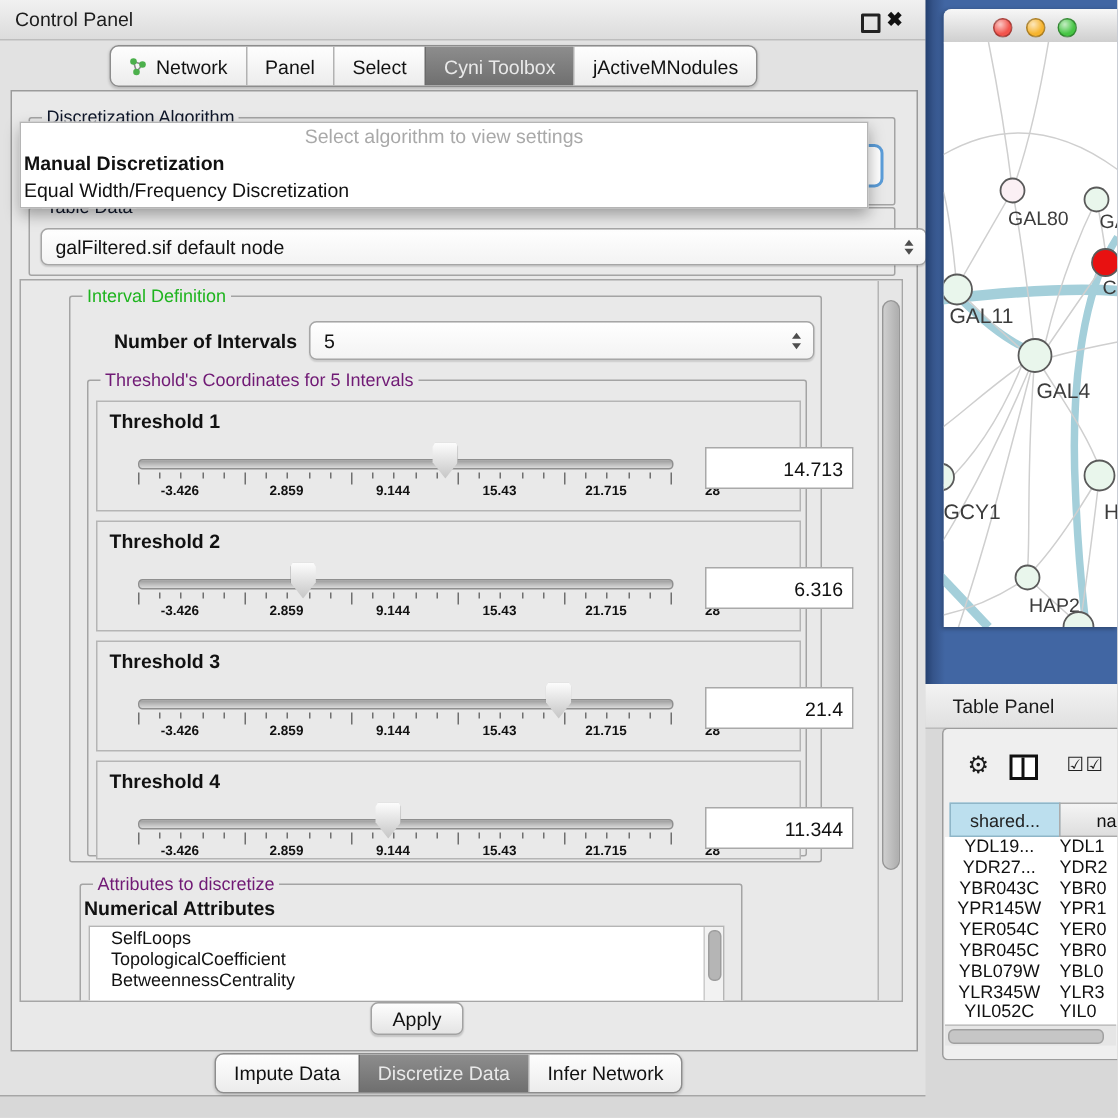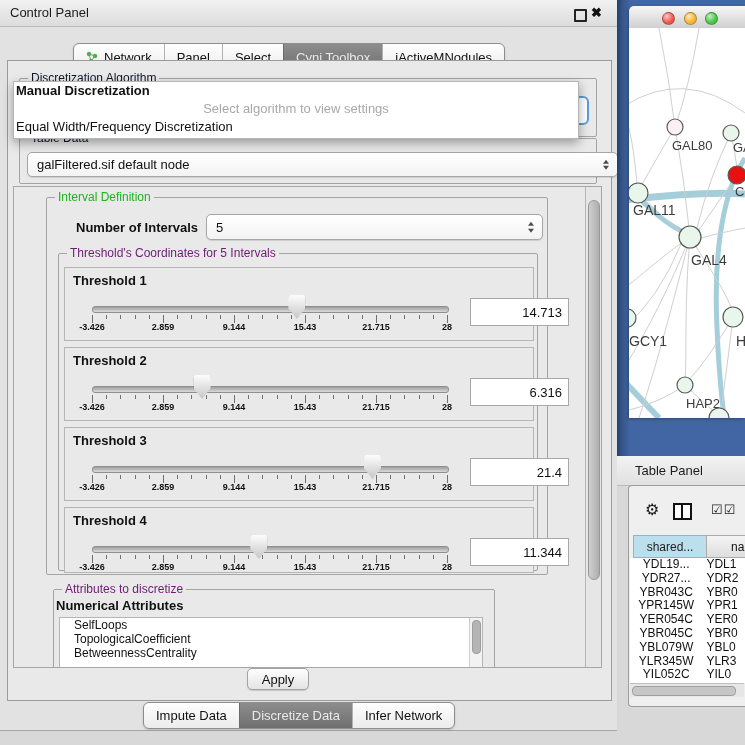--- a/index.html
+++ b/index.html
@@ -14,21 +14,21 @@
   #cp-title{left:10px;top:5px;font-size:13px;color:#1c1c1c;}
   #float-ic{left:574px;top:9px;width:9px;height:9px;border:2px solid #222;border-radius:1px;}
   #close-ic{left:591px;top:5px;font-size:13px;font-weight:bold;color:#111;}
 
   
   .seg-bar{display:flex;align-items:stretch;border:1px solid #8d8d8d;overflow:hidden;
            background:linear-gradient(#fefefe,#ececec);box-shadow:0 1px 2px rgba(0,0,0,.18);}
   .seg{display:flex;align-items:center;padding:0 12px;font-size:13px;color:#111;white-space:nowrap;}
   .seg.sep{border-left:1px solid #b2b2b2;}
   .seg.sel{background:linear-gradient(#8d8d8d,#6f6f6f);color:#e9e9e9;border-left:1px solid #6a6a6a;}
-  #top-tabs{left:73px;top:30px;height:26px;border-radius:6px;margin-top:13px;}
+  #top-tabs{left:73px;top:30px;height:26px;border-radius:6px;}
   #bottom-tabs{left:143px;top:702px;height:25px;border-radius:6px;}
 
   #content-panel{left:7px;top:60px;width:603px;height:639px;border:1px solid #9b9b9b;background:#e9e9e9;}
 
   .group{border:1px solid #a4a4a4;border-radius:2px;}
   .legend{position:absolute;top:-8px;left:8px;background:#e9e9e9;padding:0 3px;font-size:12px;color:#0f172a;}
   .legend.green{color:#1eb41e;}
   .legend.blue{color:#701a75;}
 
   
@@ -64,21 +64,21 @@
   #thr-group{left:44px;top:66px;width:478px;height:316px;}
 
   .tbox{position:absolute;left:50px;width:468px;height:72px;border:1px solid #b5b5b5;background:#e9e9e9;}
   .tbox .tl{position:absolute;left:8px;top:5px;font-size:13px;font-weight:bold;}
   .track{position:absolute;left:27px;top:38px;width:355px;height:5px;border-radius:3px;
          background:linear-gradient(#9e9e9e,#dadada);border:1px solid #8f8f8f;}
   .thumb-sl{position:absolute;top:27px;width:17px;height:24px;
          clip-path:polygon(10% 0,90% 0,100% 12%,100% 55%,50% 100%,0 55%,0 12%);
          background:linear-gradient(#fdfdfd,#c6c6c6);filter:drop-shadow(0 0 1px #6f6f6f);}
   .tick{position:absolute;width:1px;background:#6f6f6f;}
-  .ticklab{position:absolute;top:54px;width:56px;text-align:center;font-size:9px;font-weight:bold;color:#111;}
+  .ticklab{position:absolute;top:54px;width:56px;text-align:center;font-size:9px;font-weight:bold;color:#111;margin-left:28px;}
   .valbox{position:absolute;left:405px;top:30px;width:56px;height:26px;background:#fff;border:1px solid #a9a9a9;
           font-size:13px;display:flex;align-items:center;justify-content:flex-end;padding-right:6px;padding-left:35px;}
 
   #attr-group{left:39px;top:402px;width:440px;height:85px;}
   #attr-label{left:42px;top:411px;font-size:13px;font-weight:bold;}
   #attr-list{left:45px;top:430px;width:422px;height:60px;background:#fff;border:1px solid #b5b5b5;overflow:hidden;}
   #attr-list .item{height:14px;line-height:14px;font-size:12px;padding-left:14px;}
   #attr-vscroll{position:absolute;right:0;top:0;bottom:0;width:12px;background:#f2f2f2;border-left:1px solid #ccc;}
   #attr-vscroll .thumb{position:absolute;left:2px;top:2px;width:7px;height:32px;border-radius:4px;
                        background:#b5b5b5;border:1px solid #9d9d9d;}
@@ -170,22 +170,22 @@
   </div>
   <div class="abs combo" id="tabledata-combo">
     <span>galFiltered.sif default node</span>
     <span class="spin">
         <div class="u"></div>
         <div class="d"></div>
       </span>
   </div>
 
   <div class="abs" id="algo-popup">
+    <div class="row ph">Select algorithm to view settings</div>
     <div class="row b">Manual Discretization</div>
-    <div class="row ph">Select algorithm to view settings</div>
     <div class="row">Equal Width/Frequency Discretization</div>
   </div>
 
   <div class="abs" id="scrollpanel">
     <div class="abs group" id="interval-group">
       <span class="legend green">Interval Definition</span>
     </div>
     <div class="abs" id="ni-label">Number of Intervals</div>
     <div class="abs combo" id="ni-combo">
       <span>5</span>

